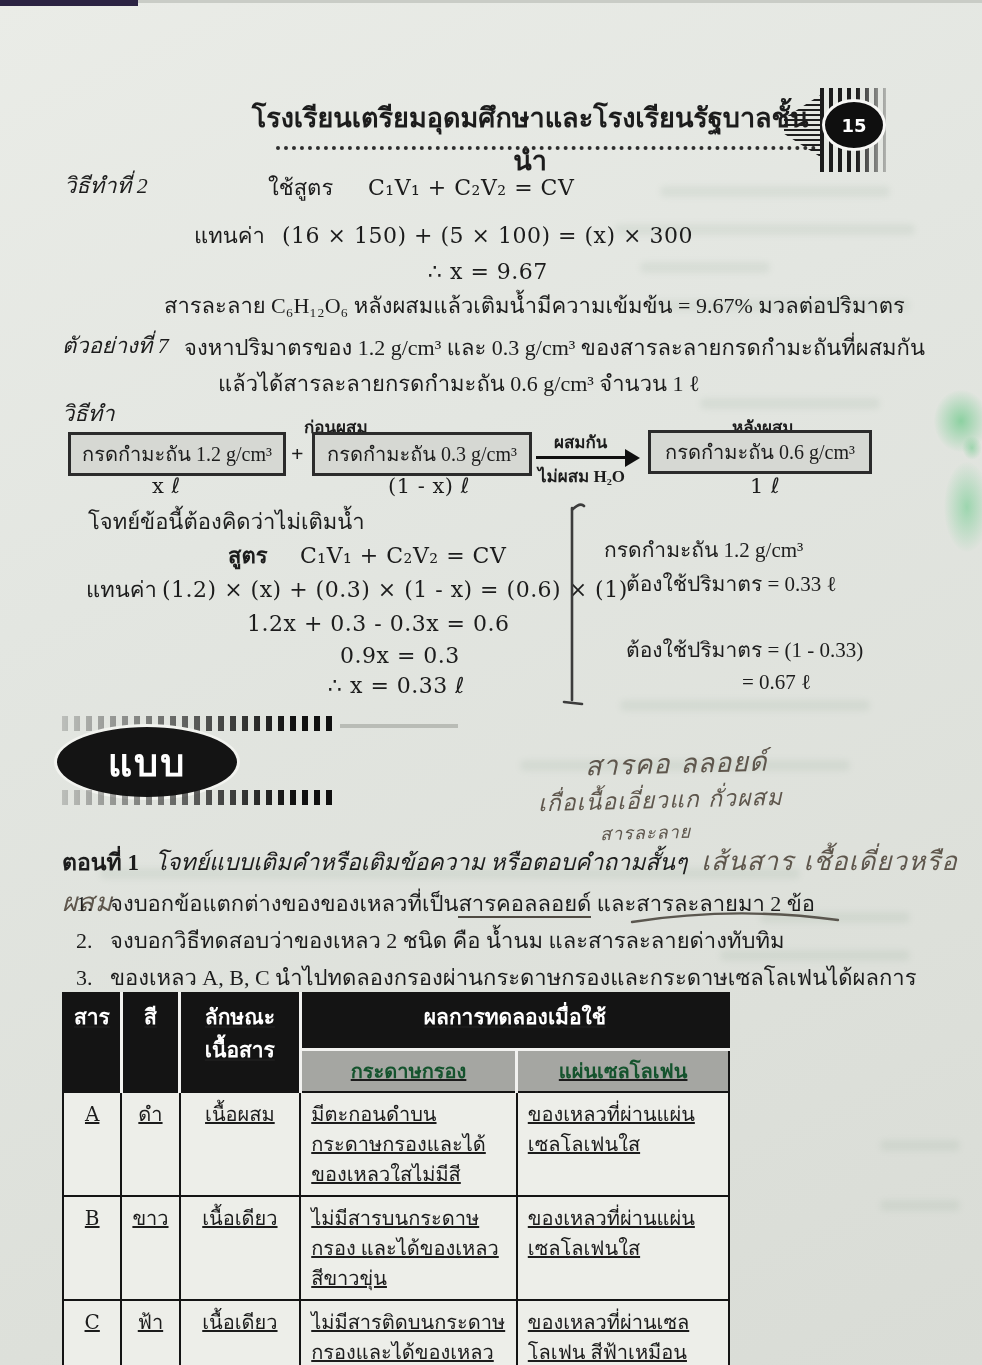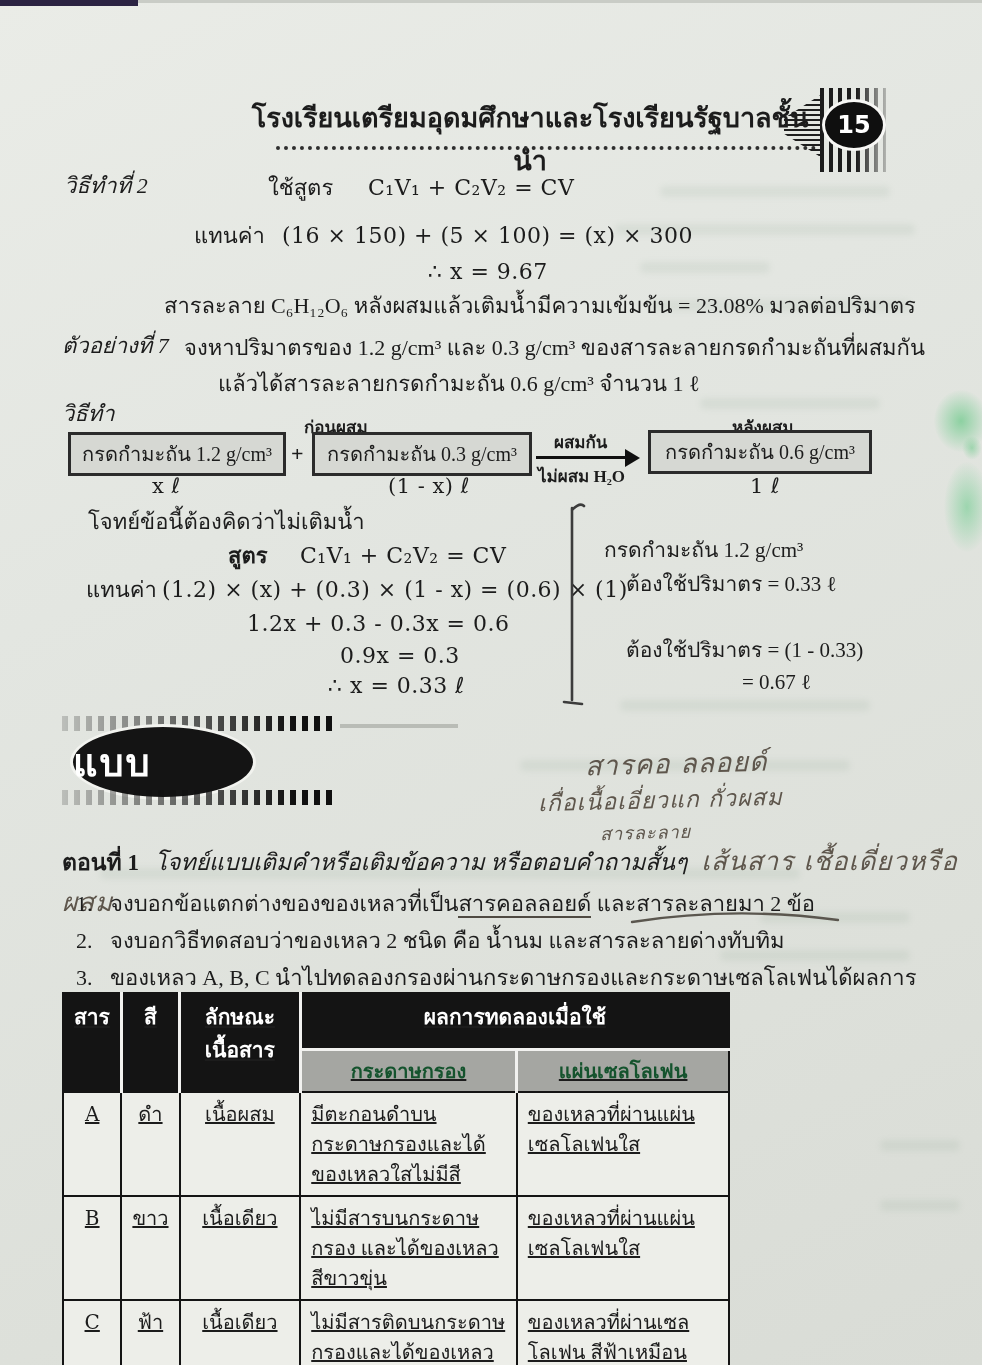--- a/index.html
+++ b/index.html
@@ -23,41 +23,41 @@
   .hdr-title { left:250px; top:96px; width:560px; text-align:center; font-size:27px; font-weight:bold; }
   .hdr-dots { left:276px; top:118px; width:540px; height:28px; border-bottom:4px dotted #2e2e2e; }
   .badge-tri { left:784px; top:94px; width:38px; height:64px;
     background:repeating-linear-gradient(180deg,#1e1e1e 0 2px,transparent 2px 5px);
     clip-path:polygon(100% 0,100% 100%,0 62%,0 38%); }
   .badge-bars { left:820px; top:88px; width:66px; height:84px;
     background:repeating-linear-gradient(90deg,#1c1c1c 0 4px,transparent 4px 9px);
     -webkit-mask:linear-gradient(90deg,#000 55%,rgba(0,0,0,.25)); mask:linear-gradient(90deg,#000 55%,rgba(0,0,0,.25)); }
   .page-badge { left:822px; top:99px; width:58px; height:46px; background:#0f0f0f;
     border:3px solid #f7f7f5; border-radius:50%; color:#fff; display:flex;
-    align-items:center; justify-content:center; font-size:24px; font-weight:bold;
+    align-items:center; justify-content:center; font-size:18px; font-weight:bold;
     font-family:"DejaVu Sans",sans-serif; }
   
   .dbox { height:38px; background:#d6d8d3; border:3px solid #2b2b2b; display:flex;
     align-items:center; justify-content:center; font-size:20px; }
   .arrow-line { left:536px; top:456px; width:100px; height:3px; background:#101010; }
   .arrow-line::after { content:""; position:absolute; right:-4px; top:-7.5px;
     border-left:15px solid #101010; border-top:9px solid transparent; border-bottom:9px solid transparent; }
   
   .bracket { left:560px; top:500px; }
   
   .bn-stripes { width:272px; height:15px;
     background:repeating-linear-gradient(90deg,#101010 0 6px,transparent 6px 12px);
     -webkit-mask:linear-gradient(90deg,rgba(0,0,0,.18),#000 85%); mask:linear-gradient(90deg,rgba(0,0,0,.18),#000 85%); }
   .bn-rect { left:206px; top:731px; width:252px; height:58px; background:#eff0ec;
     border:3.5px solid #161616; border-radius:16px; display:flex; align-items:center;
     justify-content:center; padding-left:48px; box-sizing:border-box; }
   .bn-rect span { font-size:40px; font-weight:bold; font-style:italic; }
-  .bn-ellipse { left:70px; top:724px; width:180px; height:70px; background:#141414;
+  .bn-ellipse { left:54px; top:724px; width:180px; height:70px; background:#141414;
     border:3px solid #f2f3ef; border-radius:50%; display:flex; align-items:center;
-    justify-content:flex-start; }
+    justify-content:center; }
   .bn-ellipse span { color:#fff; font-size:38px; font-weight:bold; letter-spacing:2px; }
   .bn-topline { left:340px; top:724px; width:118px; height:4px; background:#b9bcb6; }
   
   .hand { font-family:"DejaVu Sans",sans-serif; font-style:italic; color:#5e564c;
     transform:rotate(-1.5deg); letter-spacing:1px; }
   
   .qnum { display:inline-block; width:34px; }
   .u-line { border-bottom:2.5px solid #4f4a42; }
   .wavy-wrap { position:relative; }
   .wavy-wrap svg { position:absolute; left:-6px; bottom:-10px; }
@@ -107,21 +107,21 @@
   <div class="abs badge-tri"></div>
   <div class="abs badge-bars"></div>
   <div class="abs page-badge">15</div>
 
   <div class="abs bi t22" style="left:64px;top:170px">วิธีทำที่ 2</div>
   <div class="abs t22" style="left:268px;top:172px">ใช้สูตร</div>
   <div class="abs t22 formula" style="left:368px;top:172px">C₁V₁ + C₂V₂  =  CV</div>
   <div class="abs t22" style="left:194px;top:220px">แทนค่า</div>
   <div class="abs t22 formula" style="left:282px;top:220px">(16 × 150) + (5 × 100)  =  (x) × 300</div>
   <div class="abs t22 formula" style="left:428px;top:256px">∴  x  =  9.67</div>
-  <div class="abs t22" style="left:164px;top:290px">สารละลาย C₆H₁₂O₆ หลังผสมแล้วเติมน้ำมีความเข้มข้น  =  23.08% มวลต่อปริมาตร</div>
+  <div class="abs t22" style="left:164px;top:290px">สารละลาย C₆H₁₂O₆ หลังผสมแล้วเติมน้ำมีความเข้มข้น  =  9.67% มวลต่อปริมาตร</div>
 
   <div class="abs bi t22" style="left:62px;top:330px">ตัวอย่างที่ 7</div>
   <div class="abs t22" style="left:184px;top:332px">จงหาปริมาตรของ 1.2 g/cm³ และ 0.3 g/cm³ ของสารละลายกรดกำมะถันที่ผสมกัน</div>
   <div class="abs t22" style="left:218px;top:368px">แล้วได้สารละลายกรดกำมะถัน 0.6 g/cm³ จำนวน 1 ℓ</div>
   <div class="abs bi t22" style="left:62px;top:398px">วิธีทำ</div>
 
   <div class="abs b t17" style="left:304px;top:413px">ก่อนผสม</div>
   <div class="abs b t17" style="left:732px;top:413px">หลังผสม</div>
   <div class="abs dbox" style="left:68px;top:432px;width:212px">กรดกำมะถัน 1.2 g/cm³</div>
   <div class="abs t22 b" style="left:291px;top:438px">+</div>

